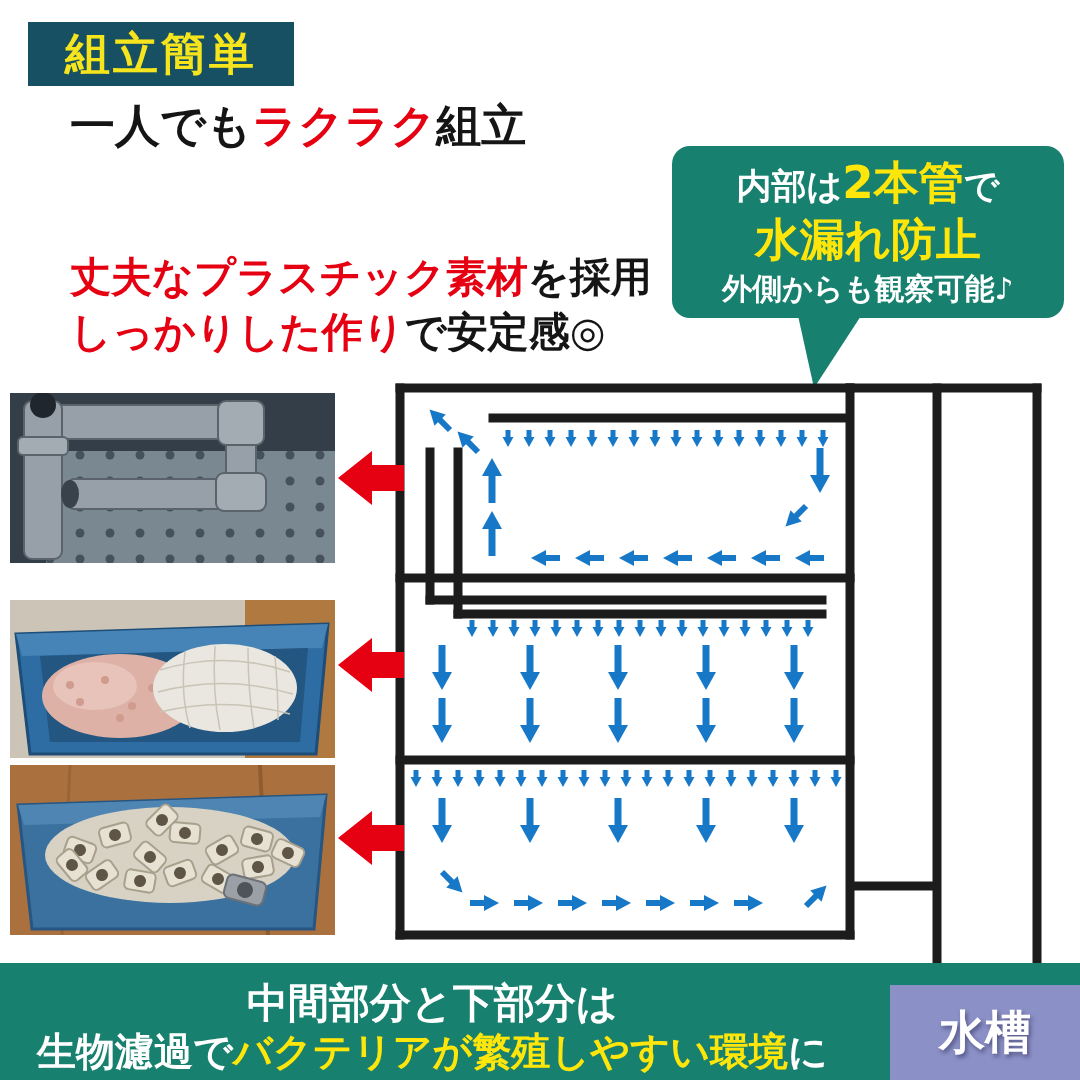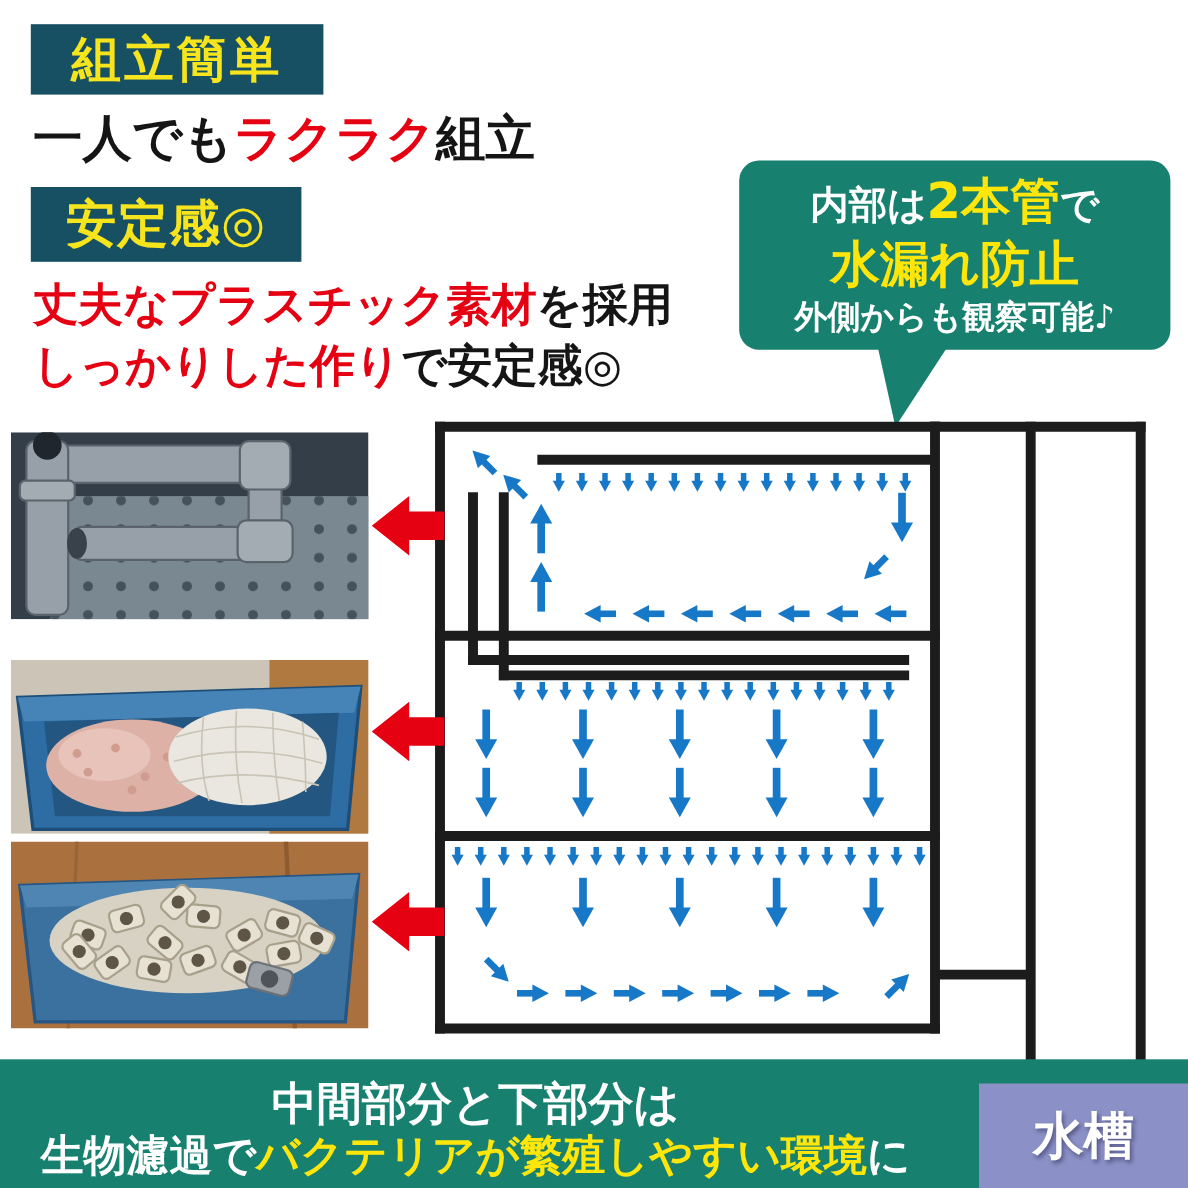--- a/index.html
+++ b/index.html
@@ -4,21 +4,21 @@
 <style>
   html,body{margin:0;padding:0;background:#ffffff;}
   .stage{position:relative;width:1080px;height:1080px;background:#ffffff;overflow:hidden;
          font-family:"DejaVu Sans",sans-serif;}
 
   
   .badge{position:absolute;background:#174f63;color:#f6e51c;font-weight:900;
          display:flex;align-items:center;justify-content:center;}
   #badge1{left:28px;top:22px;width:266px;height:64px;font-size:45px;letter-spacing:3px;font-family:Liberation Mono, monospace;}
   #badge2{left:28px;top:170px;width:246px;height:68px;font-size:46px;letter-spacing:1px;}
-  .h-line{position:absolute;font-weight:900;color:#151515;white-space:nowrap;}
+  .h-line{position:absolute;font-weight:900;color:#151515;white-space:nowrap;margin-left:40px;}
   #line1{left:30px;top:96px;font-size:45px;}
   #line2{left:30px;top:250px;font-size:41px;font-family:Liberation Serif, serif;}
   #line3{left:30px;top:305px;font-size:41px;}
   .red{color:#e50012;}
 
   
   .bubble{position:absolute;left:672px;top:146px;width:392px;height:172px;background:#17806f;
           border-radius:18px;display:flex;flex-direction:column;align-items:center;
           justify-content:center;gap:6px;}
   .bubble .l1{color:#ffffff;font-weight:900;font-size:35px;line-height:1.15;}
@@ -203,23 +203,20 @@
         <polygon points="338,838 372,811 372,825 404,825 404,851 372,851 372,865" fill="#e50012"></polygon>
       </g>
   </svg>
 
   <div class="badge" id="badge1">
     <span>組立簡単</span>
   </div>
   <div class="h-line" id="line1">
     <span>一人でも</span><span class="red">ラクラク</span><span>組立</span>
   </div>
-  <div class="badge" id="badge2">
-    <span>安定感◎</span>
-  </div>
   <div class="h-line" id="line2">
     <span class="red">丈夫なプラスチック素材</span><span>を採用</span>
   </div>
   <div class="h-line" id="line3">
     <span class="red">しっかりした作り</span><span>で安定感◎</span>
   </div>
 
   <div class="bubble">
     <div class="l1">
       <span>内部は</span><span class="yl">2本管</span><span>で</span>

